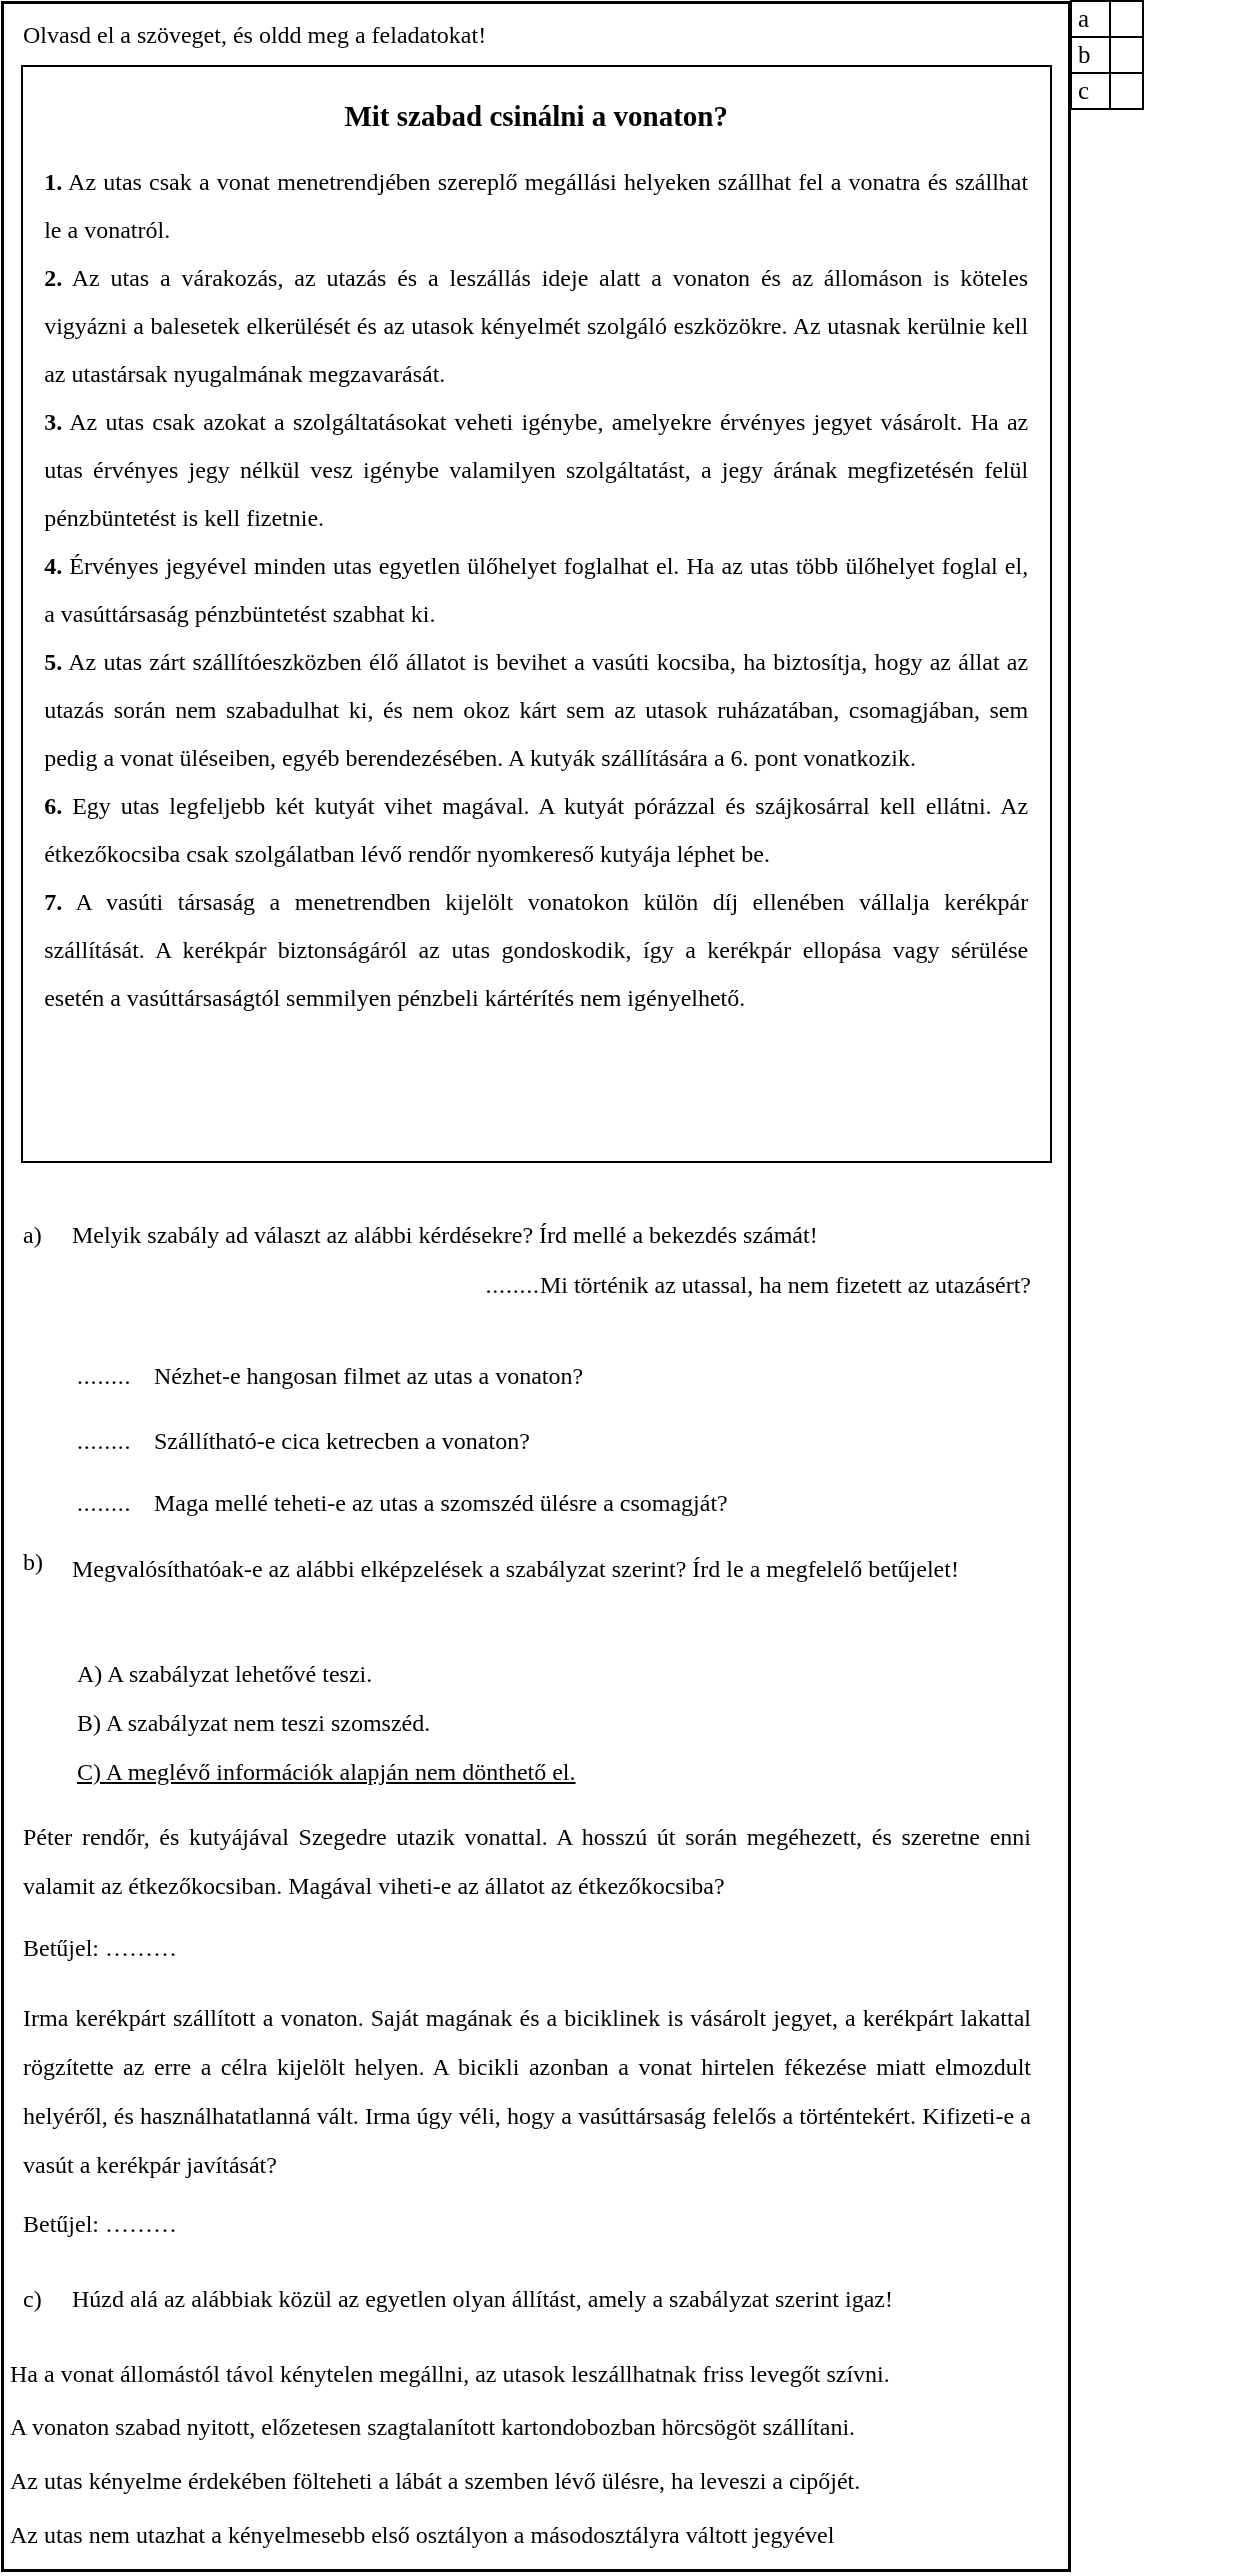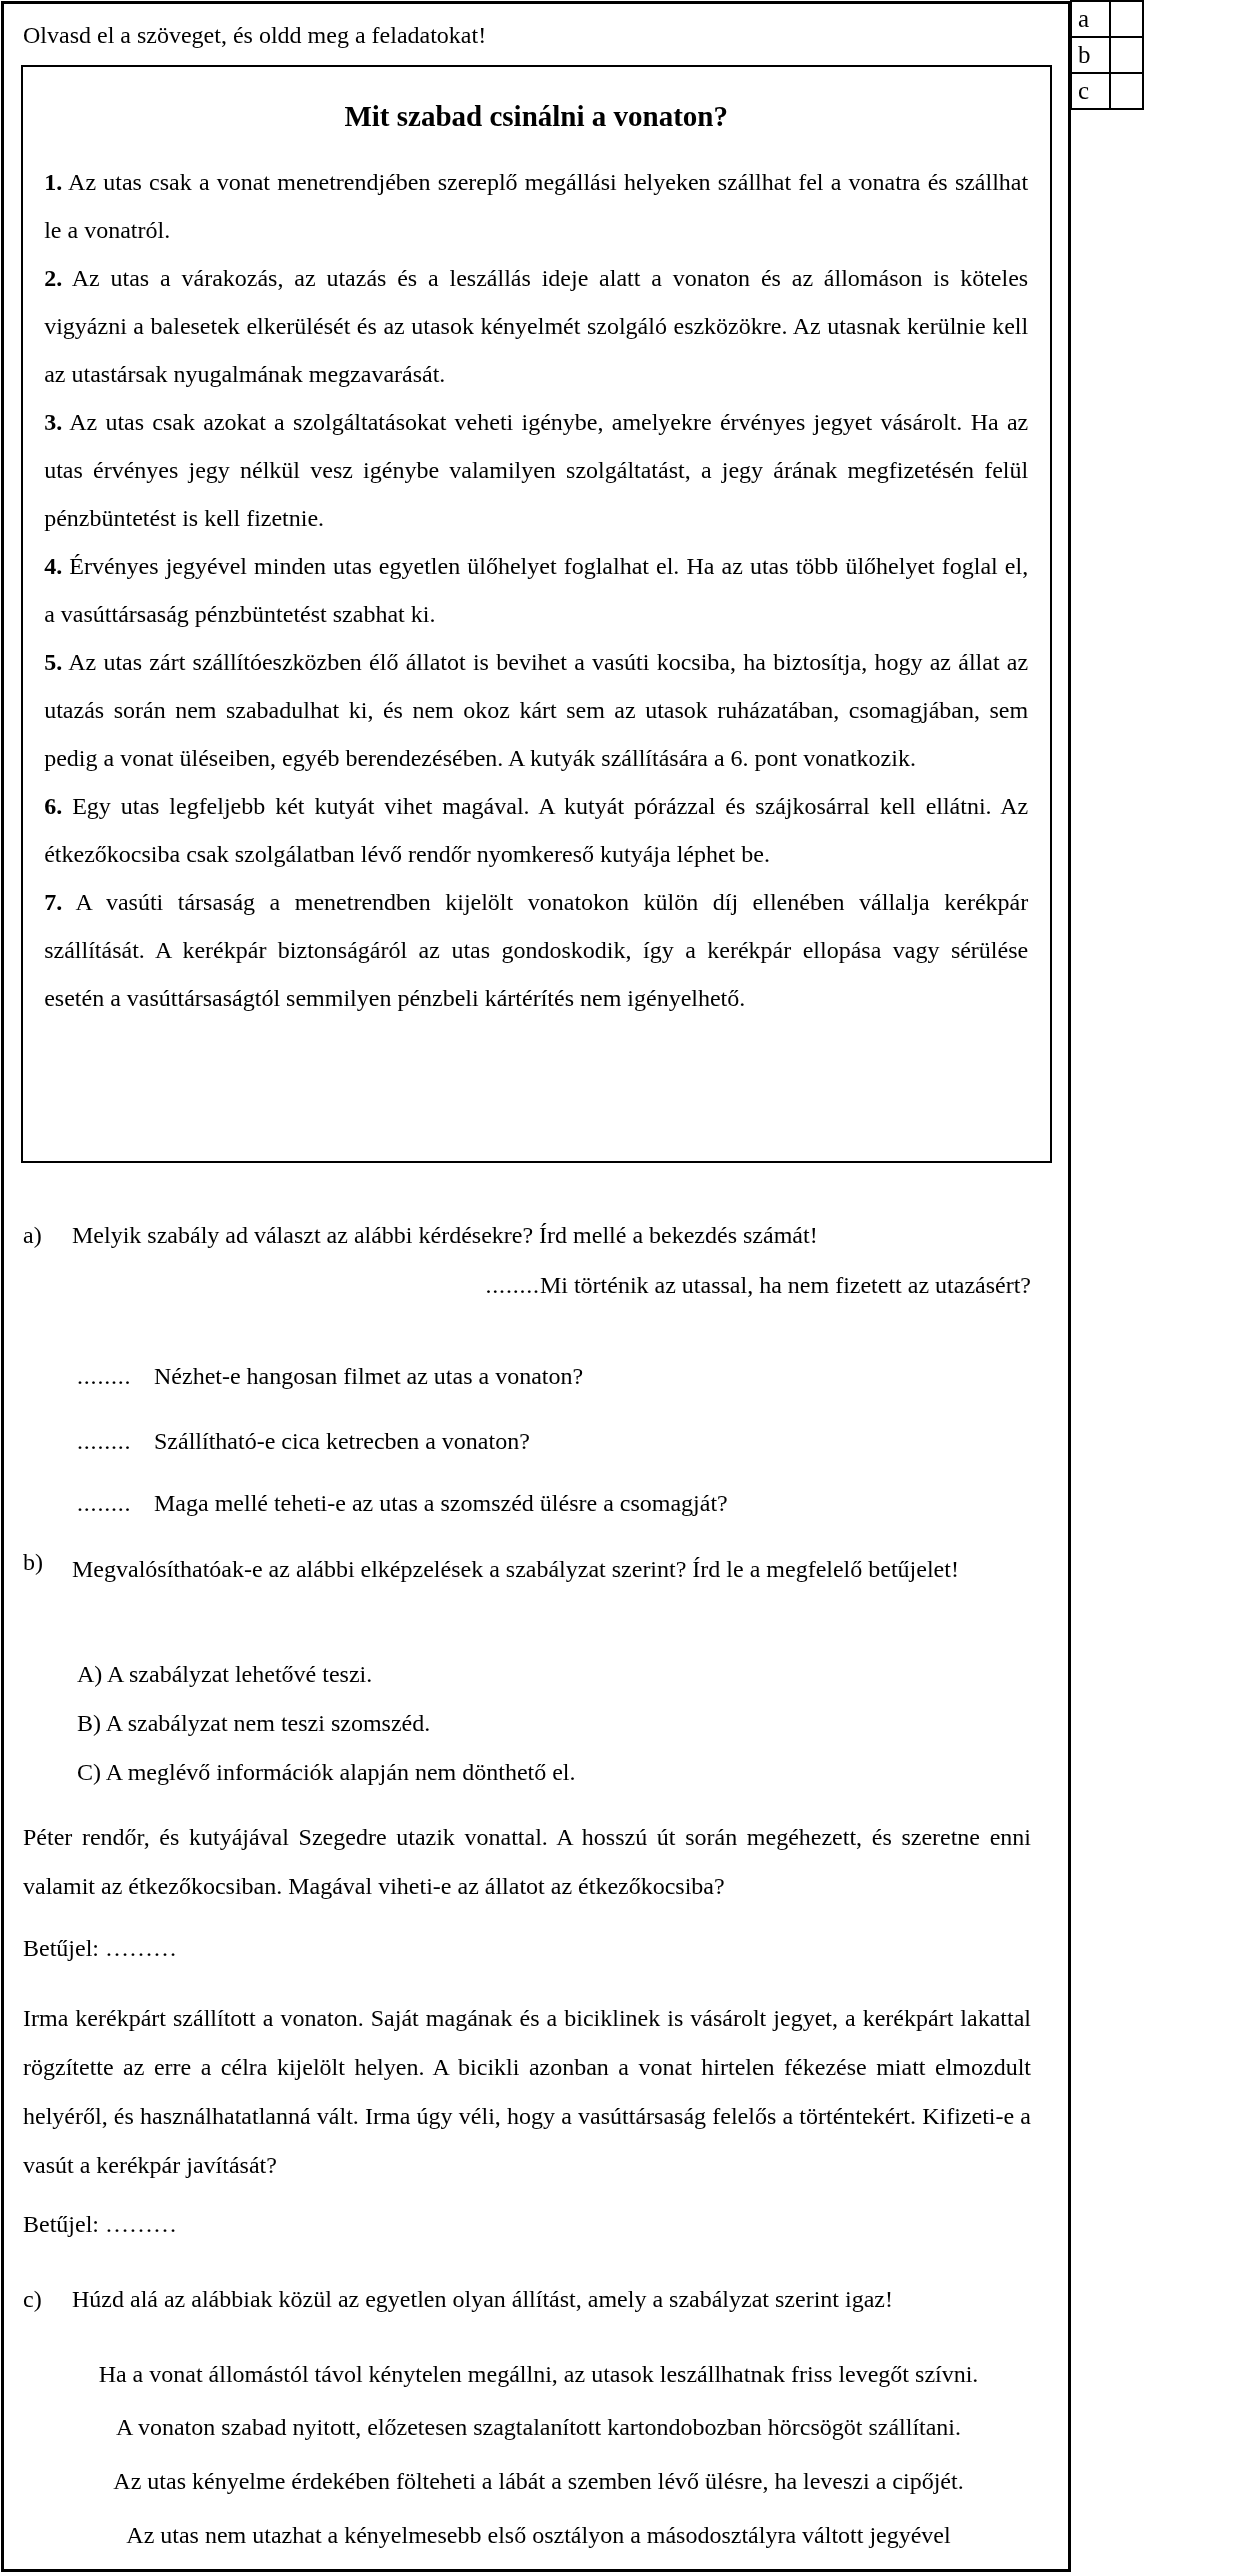--- a/index.html
+++ b/index.html
@@ -62,21 +62,21 @@
   
   .labeled{position:absolute; left:23px; width:1008px;}
   .item-label{position:absolute; left:0; top:0; line-height:34px;}
   .item-text{margin-left:49px; line-height:34px;}
   .item-text.multi{line-height:49px; text-align:justify;}
   .question{position:absolute; left:77px; width:954px; line-height:34px;}
   .dots{display:inline-block; width:77px; letter-spacing:0.8px;}
   .option{position:absolute; left:77px; width:954px; line-height:34px;}
   .para{position:absolute; left:23px; width:1008px; line-height:49px; text-align:justify;}
   .betujel{position:absolute; left:23px; line-height:34px;}
-  .statement{position:absolute; left:23px; width:1031px; line-height:34px; white-space:nowrap;text-align:center;}
+  .statement{position:absolute; left:10px; width:1031px; line-height:34px; white-space:nowrap;}
 </style>
 </head>
 <body>
 
 <div class="sheet">
 
   <div class="page-frame"></div>
 
   <table class="score-table">
     <tbody>
@@ -126,21 +126,21 @@
     <span class="dots">........</span><span>Maga mellé teheti-e az utas a szomszéd ülésre a csomagját?</span>
   </div>
 
   <div class="labeled" style="top:1545px;">
     <span class="item-label">b)</span>
     <div class="item-text multi">Megvalósíthatóak-e az alábbi elképzelések a szabályzat szerint? Írd le a megfelelő betűjelet!</div>
   </div>
 
   <div class="option" style="top:1657px;">A) A szabályzat lehetővé teszi.</div>
   <div class="option" style="top:1706px;">B) A szabályzat nem teszi szomszéd.</div>
-  <div class="option" style="top:1755px;">C) A meglévő információk alapján nem dönthető el.</div>
+  <div class="option" style="top:1755px;text-decoration:underline;">C) A meglévő információk alapján nem dönthető el.</div>
 
   <div class="para" style="top:1813px;">Péter rendőr, és kutyájával Szegedre utazik vonattal. A hosszú út során megéhezett, és szeretne enni valamit az étkezőkocsiban. Magával viheti-e az állatot az étkezőkocsiba?</div>
 
   <div class="betujel" style="top:1931px;">Betűjel: ………</div>
 
   <div class="para" style="top:1994px;">Irma kerékpárt szállított a vonaton. Saját magának és a biciklinek is vásárolt jegyet, a kerékpárt lakattal rögzítette az erre a célra kijelölt helyen. A bicikli azonban a vonat hirtelen fékezése miatt elmozdult helyéről, és használhatatlanná vált. Irma úgy véli, hogy a vasúttársaság felelős a történtekért. Kifizeti-e a vasút a kerékpár javítását?</div>
 
   <div class="betujel" style="top:2207px;">Betűjel: ………</div>
 
   <div class="labeled" style="top:2282px;">

